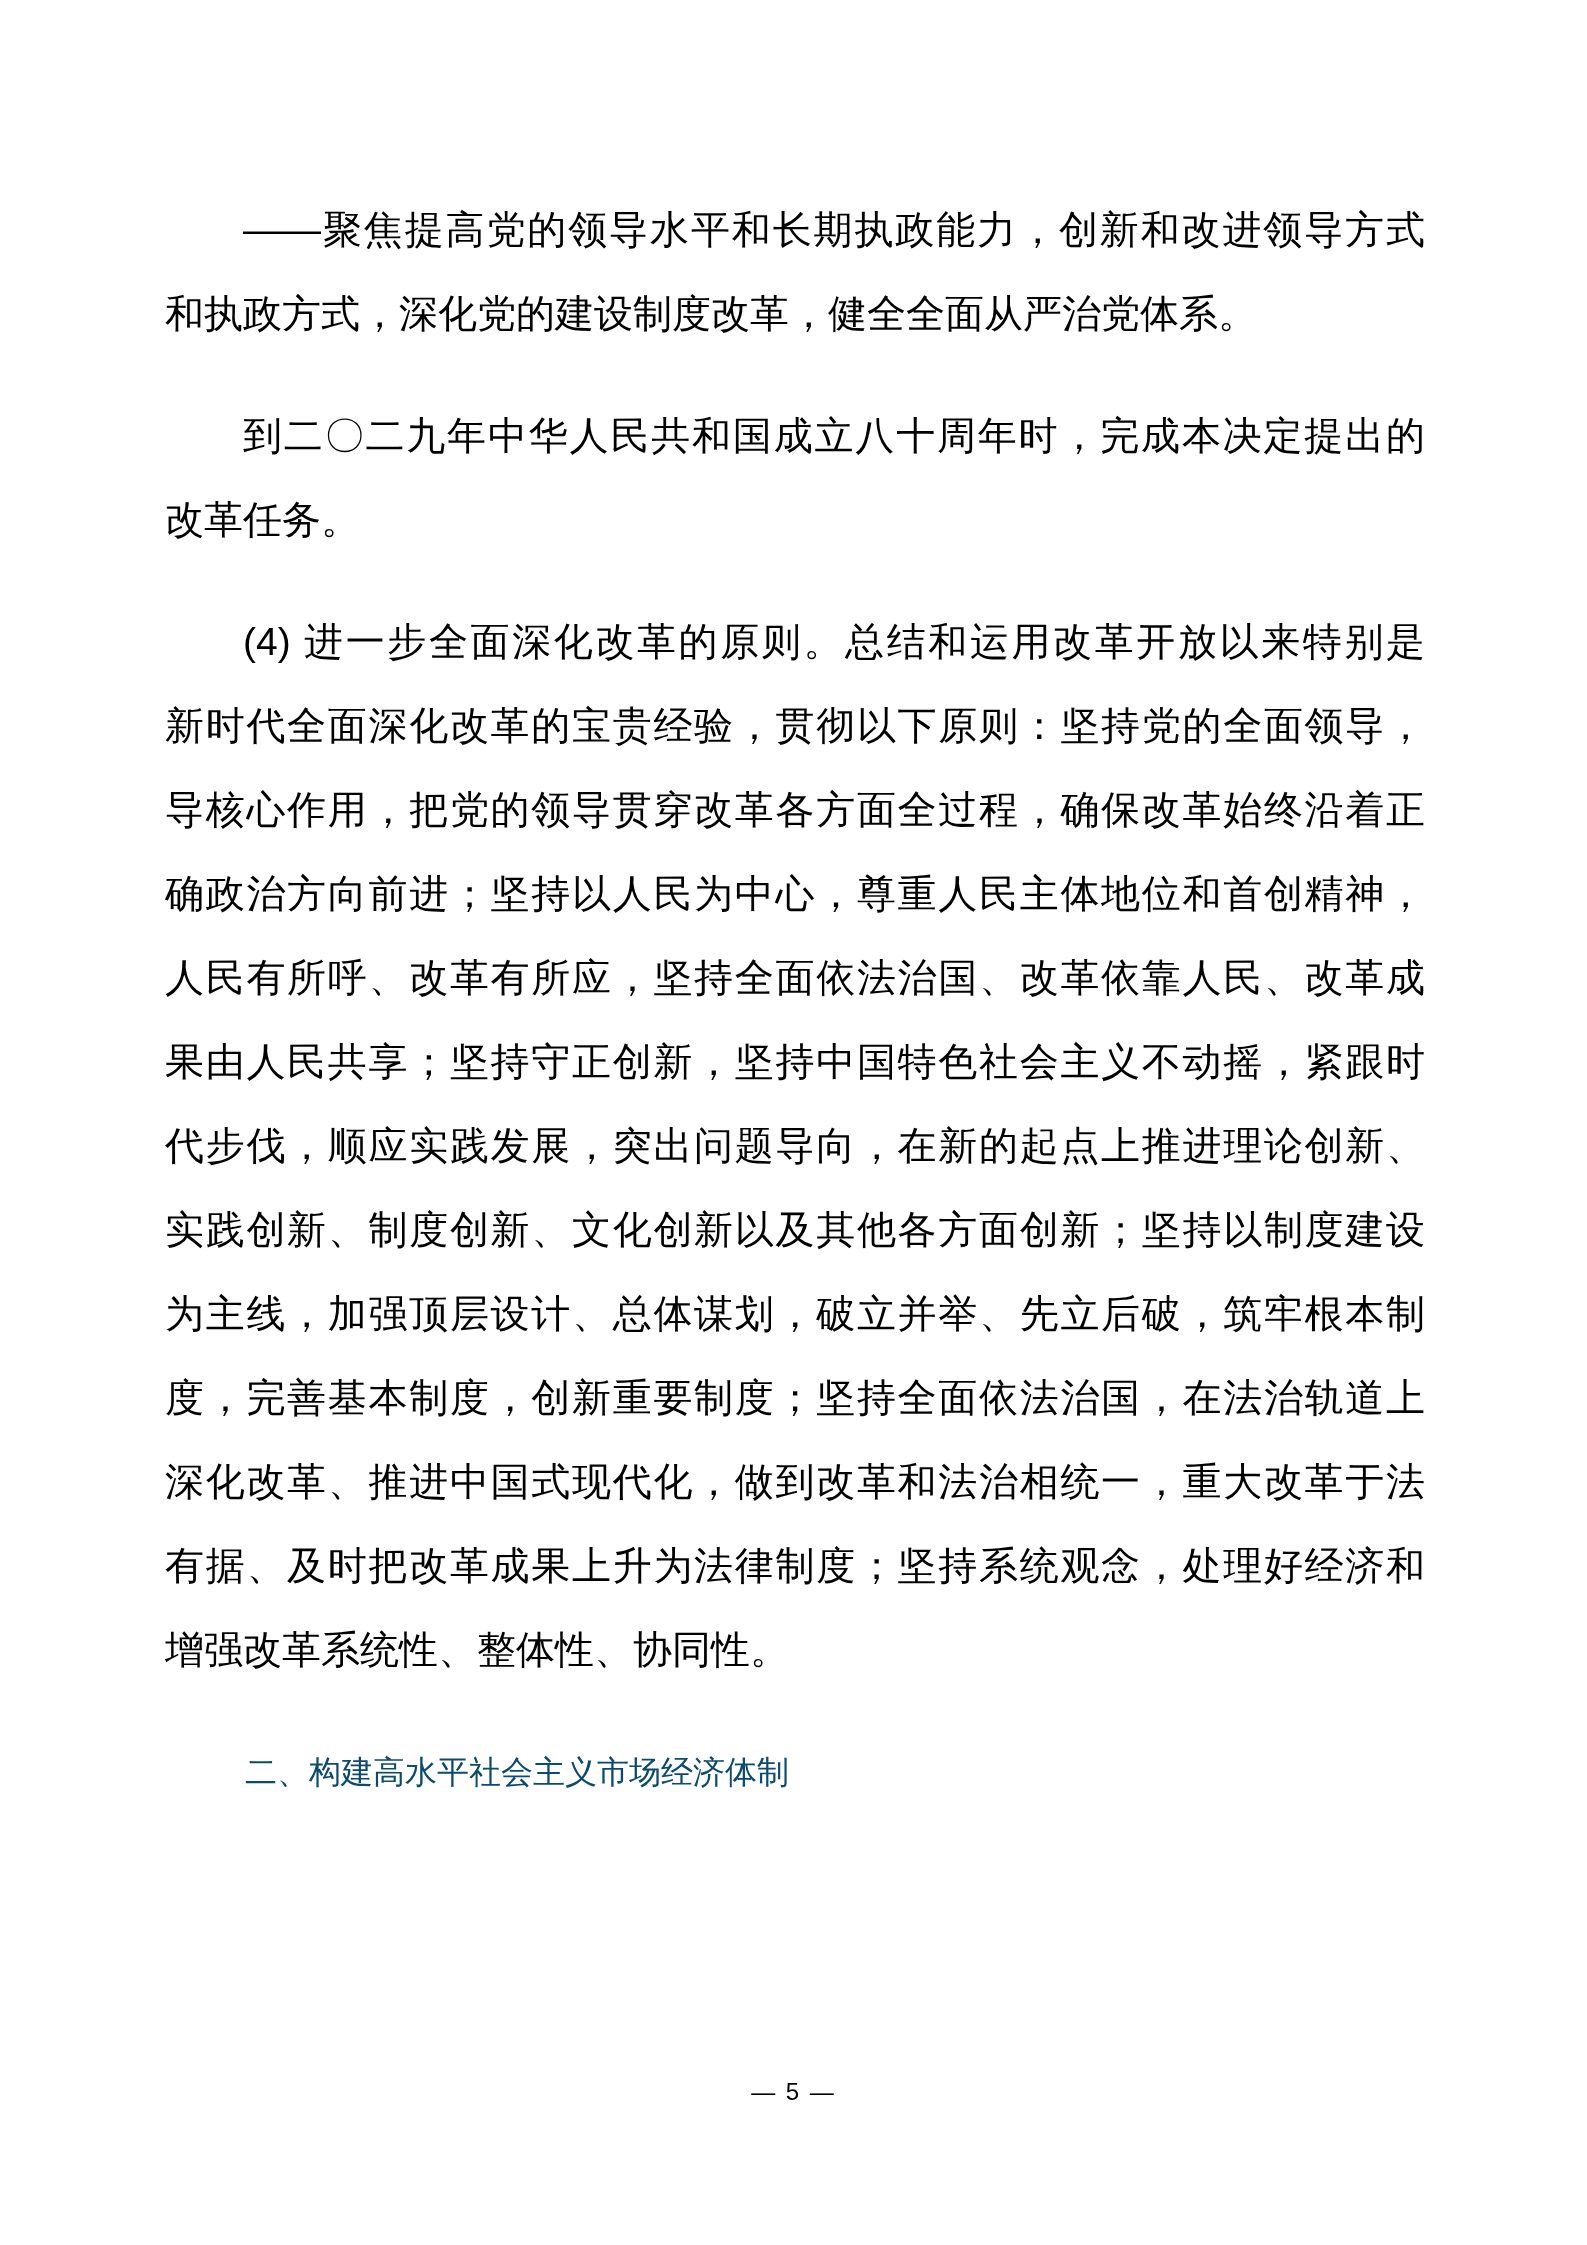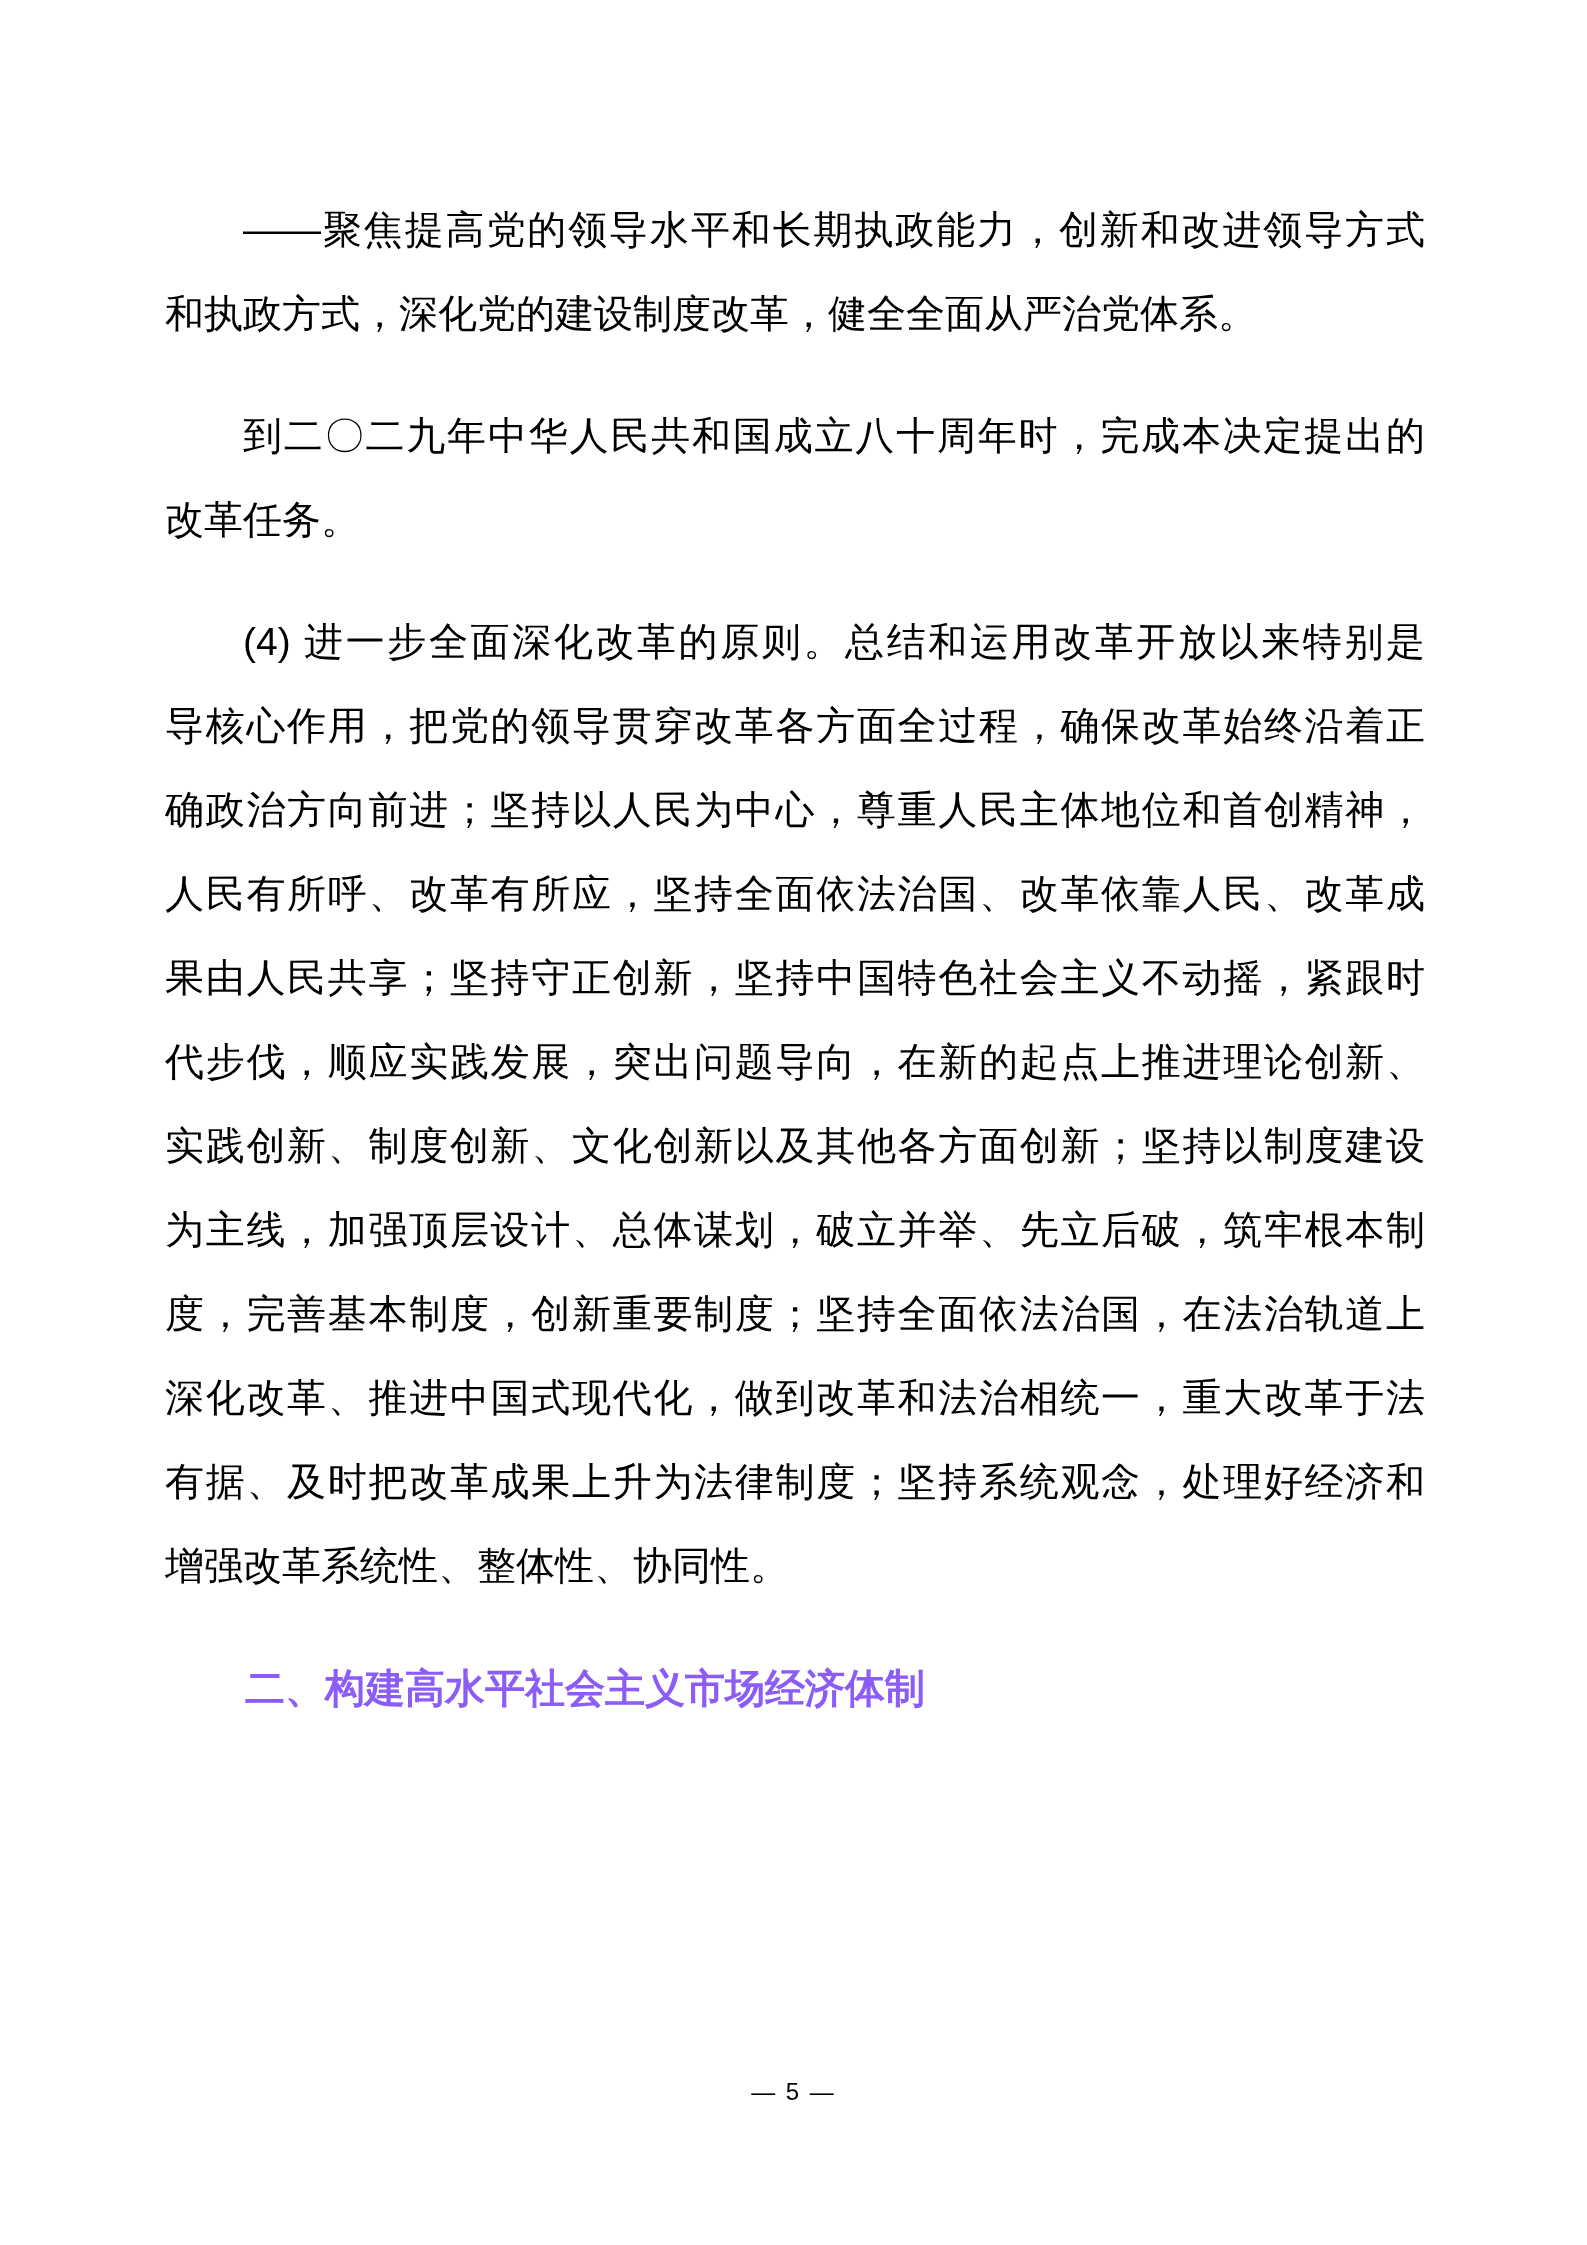--- a/index.html
+++ b/index.html
@@ -37,24 +37,24 @@
   }
   .line.fill {
     text-align-last: justify;
   }
   .line.indent {
     text-indent: 78px;
   }
   .heading {
     margin: 0;
     padding: 0 0 0 80px;
-    font-size: 40px;
-    font-weight: bold;
+    font-size: 32px;
+    font-weight: normal;
     line-height: 84px;
-    color: #8b5cf6;
+    color: #0c4a6e;
   }
   .footer {
     position: absolute;
     left: 0;
     top: 2078px;
     width: 100%;
     text-align: center;
   }
   .page-number {
     font-size: 24px;
@@ -73,20 +73,21 @@
       <div class="line">和执政方式，深化党的建设制度改革，健全全面从严治党体系。</div>
     </div>
 
     <div class="para">
       <div class="line indent fill">到二〇二九年中华人民共和国成立八十周年时，完成本决定提出的</div>
       <div class="line">改革任务。</div>
     </div>
 
     <div class="para">
       <div class="line indent fill">(4) 进一步全面深化改革的原则。总结和运用改革开放以来特别是</div>
+      <div class="line fill">新时代全面深化改革的宝贵经验，贯彻以下原则：坚持党的全面领导，</div>
       <div class="line fill">导核心作用，把党的领导贯穿改革各方面全过程，确保改革始终沿着正</div>
       <div class="line fill">确政治方向前进；坚持以人民为中心，尊重人民主体地位和首创精神，</div>
       <div class="line fill">人民有所呼、改革有所应，坚持全面依法治国、改革依靠人民、改革成</div>
       <div class="line fill">果由人民共享；坚持守正创新，坚持中国特色社会主义不动摇，紧跟时</div>
       <div class="line fill">代步伐，顺应实践发展，突出问题导向，在新的起点上推进理论创新、</div>
       <div class="line fill">实践创新、制度创新、文化创新以及其他各方面创新；坚持以制度建设</div>
       <div class="line fill">为主线，加强顶层设计、总体谋划，破立并举、先立后破，筑牢根本制</div>
       <div class="line fill">度，完善基本制度，创新重要制度；坚持全面依法治国，在法治轨道上</div>
       <div class="line fill">深化改革、推进中国式现代化，做到改革和法治相统一，重大改革于法</div>
       <div class="line fill">有据、及时把改革成果上升为法律制度；坚持系统观念，处理好经济和</div>

